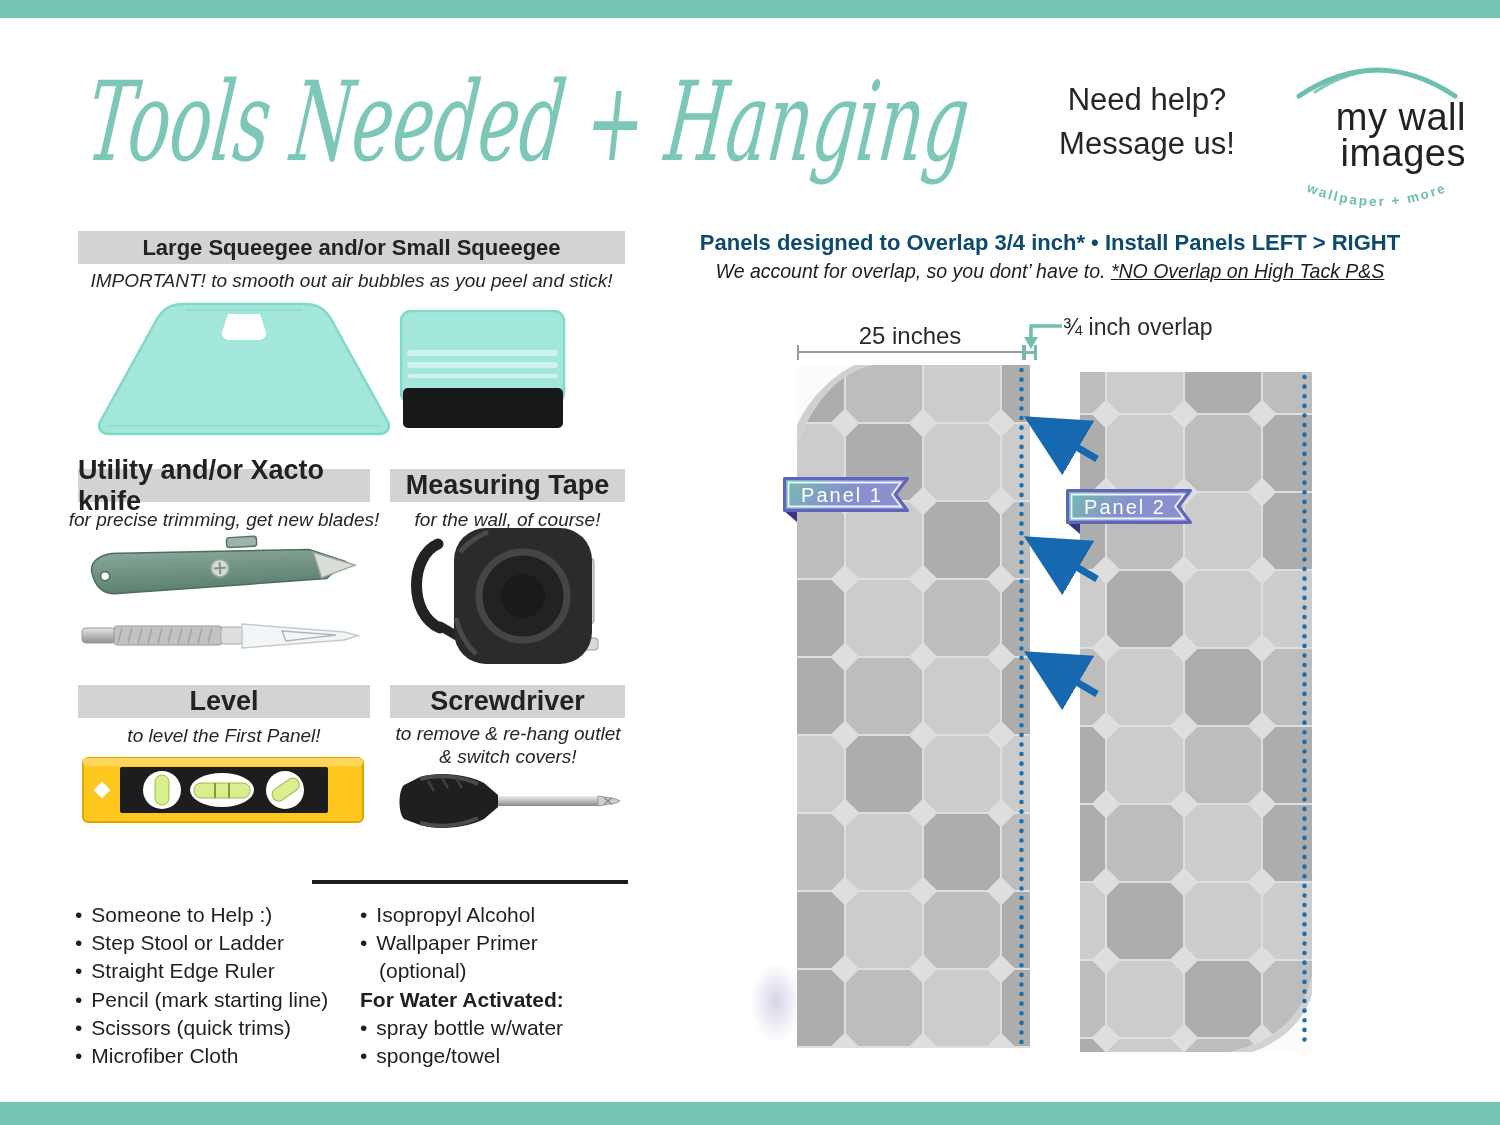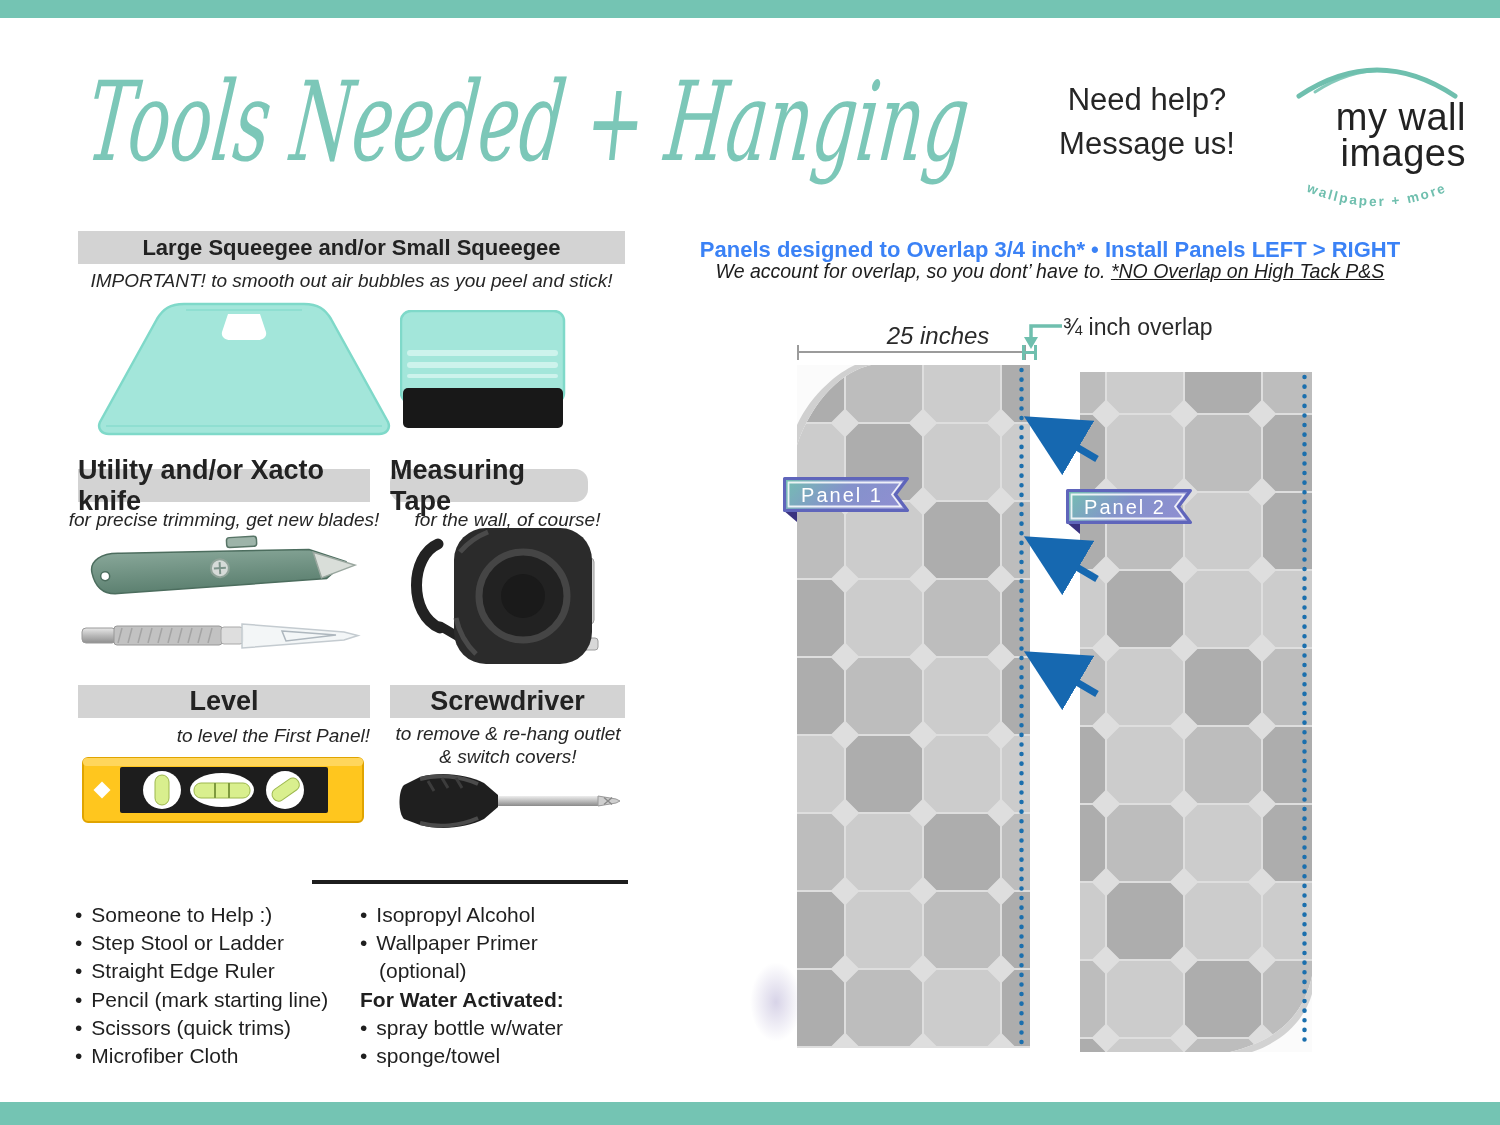--- a/index.html
+++ b/index.html
@@ -27,25 +27,25 @@
   .addl-head{position:absolute;left:75px;top:862px;font-size:30px;font-weight:bold;color:#1d1d1d;}
   .addl-rule{position:absolute;left:312px;top:880px;width:316px;height:4px;background:#1d1d1d;}
   .list{position:absolute;font-size:21px;color:#1f1f1f;}
   .li{display:flex;gap:9px;line-height:28.2px;}
   .li .blt{flex:0 0 auto;}
   .li.indent{padding-left:19px;}
   .li.bold{font-weight:bold;}
 
   
   .diag-head{position:absolute;left:655px;top:230px;width:790px;text-align:center;
-             font-size:22px;font-weight:bold;color:#3b82f6;margin-top:7px;}
+             font-size:22px;font-weight:bold;color:#0c4a6e;}
   .diag-sub{position:absolute;left:655px;top:260px;width:790px;text-align:center;
             font-style:italic;font-size:19.5px;color:#1d1d1d;}
   .diag-sub .u{text-decoration:underline;}
-  .dim-label{position:absolute;left:825px;top:322px;width:226px;text-align:center;font-size:24px;color:#2a2a2a;font-style:italic;}
+  .dim-label{position:absolute;left:797px;top:322px;width:226px;text-align:center;font-size:24px;color:#2a2a2a;}
   .measure{position:absolute;left:797px;top:345px;width:225px;height:15px;
            border-left:2px solid #9b9b9b;border-right:2px solid #9b9b9b;}
   .measure::after{content:"";position:absolute;left:0;right:0;top:6px;border-top:2px solid #9b9b9b;}
   .ovl-bracket{position:absolute;left:1022px;top:345px;width:9px;height:15px;
            border-left:3px solid #6fbfae;border-right:3px solid #6fbfae;}
   .ovl-bracket::after{content:"";position:absolute;left:0;right:0;top:6px;border-top:3px solid #6fbfae;}
   .ovl-label{position:absolute;left:1063px;top:314px;font-size:23px;color:#2a2a2a;}
   .panel{position:absolute;}
   svg.pattern{background:#dedede;display:block;}
   .smudge{position:absolute;left:750px;top:962px;width:52px;height:80px;
@@ -97,21 +97,21 @@
 
   <svg style="position:absolute;left:400px;top:310px;" width="166" height="120">
     <rect x="1" y="1" width="163" height="92" rx="10" fill="#a3e6da" stroke="#7fd9c9" stroke-width="2.5"></rect>
     <rect x="7" y="40" width="151" height="6" rx="3" fill="#cdf3ec"></rect>
     <rect x="7" y="52" width="151" height="6" rx="3" fill="#cdf3ec"></rect>
     <rect x="7" y="64" width="151" height="4" rx="2" fill="#cdf3ec"></rect>
     <rect x="3" y="78" width="160" height="40" rx="5" fill="#181818"></rect>
   </svg>
 
   <div class="secbar" style="left:78px;top:469px;width:292px;">Utility and/or Xacto knife</div>
-  <div class="secbar" style="left:390px;top:469px;width:198px;border-radius:13px;">Measuring Tape</div>
+  <div class="secbar" style="left:390px;top:469px;width:235px;">Measuring Tape</div>
   <div class="subt" style="left:64px;top:508px;width:320px;">for precise trimming, get new blades!</div>
   <div class="subt" style="left:390px;top:508px;width:235px;">for the wall, of course!</div>
 
   <svg style="position:absolute;left:78px;top:530px;" width="290" height="135">
     <defs>
       <linearGradient id="kb" x1="0" y1="0" x2="0" y2="1">
         <stop offset="0" stop-color="#87a698"></stop>
           <stop offset="1" stop-color="#5c8070"></stop>
       </linearGradient>
       <linearGradient id="xs" x1="0" y1="0" x2="0" y2="1">
@@ -144,21 +144,21 @@
     <rect x="176" y="36" width="16" height="66" rx="4" fill="#cfcfcf" stroke="#9e9e9e"></rect>
     <rect x="170" y="116" width="26" height="12" rx="3" fill="#d8d8d8" stroke="#9e9e9e"></rect>
     <rect x="52" y="6" width="138" height="136" rx="32" fill="#2b2b2b"></rect>
     <path d="M58,30 a70,70 0 0 1 28,-20 M54,96 a70,70 0 0 0 20,36" stroke="#4a4a4a" stroke-width="5" fill="none"></path>
     <circle cx="121" cy="74" r="44" fill="#222222" stroke="#454545" stroke-width="7"></circle>
     <circle cx="121" cy="74" r="22" fill="#1a1a1a"></circle>
   </svg>
 
   <div class="secbar" style="left:390px;top:685px;width:235px;">Screwdriver</div>
   <div class="secbar" style="left:78px;top:685px;width:292px;">Level</div>
-  <div class="subt" style="left:78px;top:724px;width:292px;text-align:right;">to level the First Panel!</div>
+  <div class="subt" style="left:78px;top:724px;width:292px;">to level the First Panel!</div>
   <div class="subt" style="left:395px;top:722px;width:226px;">to remove &amp; re-hang outlet &amp; switch covers!</div>
 
   <svg style="position:absolute;left:82px;top:757px;" width="282" height="68">
     <rect x="1" y="1" width="280" height="64" rx="5" fill="#ffc61e" stroke="#e0a400" stroke-width="2"></rect>
     <rect x="1" y="1" width="280" height="8" fill="#ffd65c" rx="4"></rect>
     <rect x="38" y="10" width="208" height="46" rx="2" fill="#1d1d1d"></rect>
     <rect x="14" y="27" width="12" height="12" fill="#ffffff" transform="rotate(45 20 33)"></rect>
     <circle cx="80" cy="33" r="19" fill="#ffffff"></circle>
     <rect x="73" y="18" width="14" height="30" rx="7" fill="#d9ef8e" stroke="#9db84e"></rect>
     <ellipse cx="140" cy="33" rx="32" ry="17" fill="#ffffff"></ellipse>

